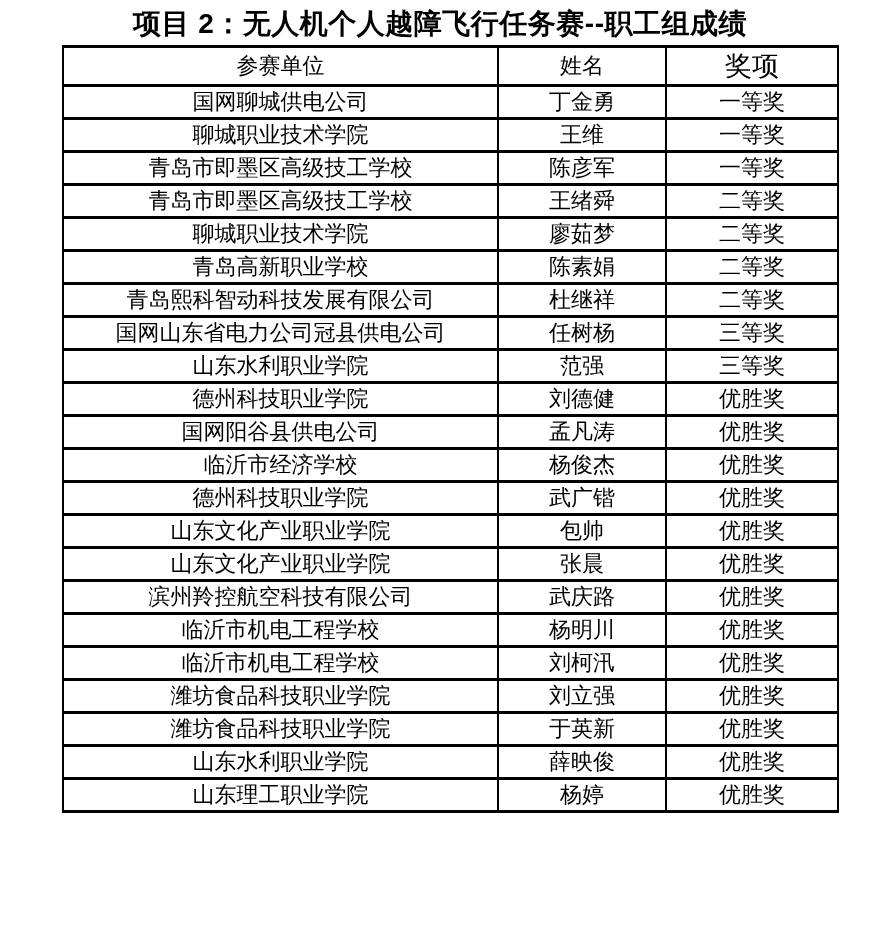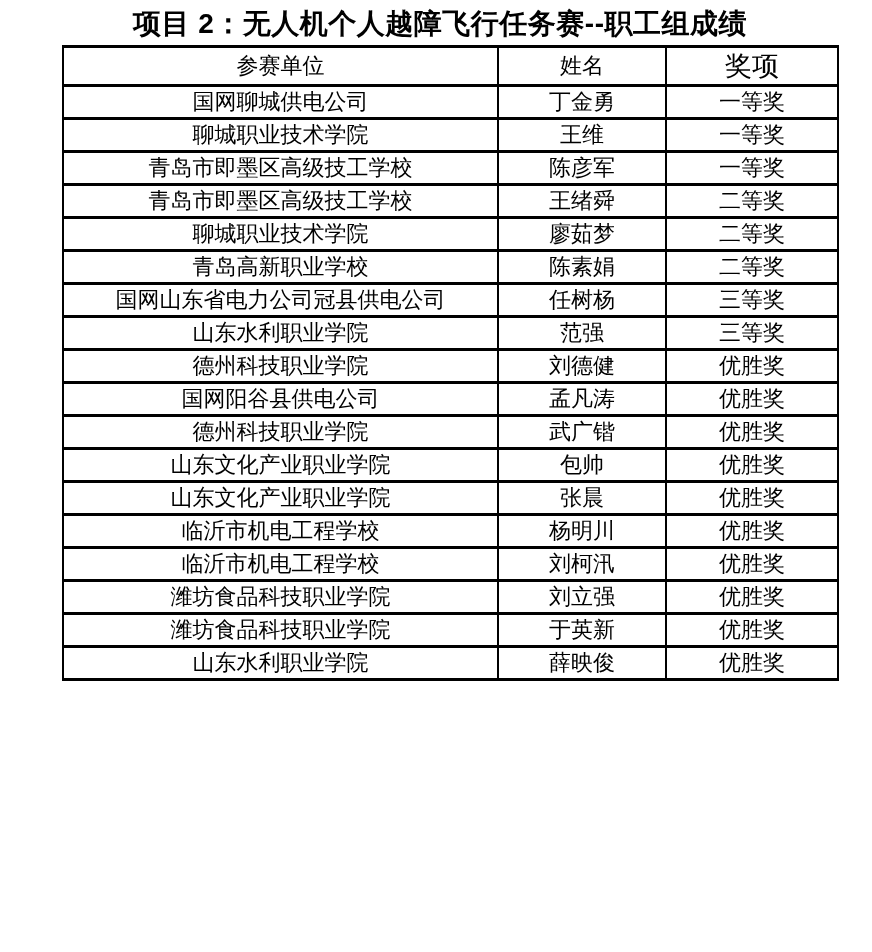--- a/index.html
+++ b/index.html
@@ -107,55 +107,70 @@
           <td>聊城职业技术学院</td>
           <td>廖茹梦</td>
           <td>二等奖</td>
         </tr>
         <tr>
           <td>青岛高新职业学校</td>
           <td>陈素娟</td>
           <td>二等奖</td>
         </tr>
         <tr>
+          <td>青岛熙科智动科技发展有限公司</td>
+          <td>杜继祥</td>
+          <td>二等奖</td>
+        </tr>
+        <tr>
           <td>国网山东省电力公司冠县供电公司</td>
           <td>任树杨</td>
           <td>三等奖</td>
         </tr>
         <tr>
           <td>山东水利职业学院</td>
           <td>范强</td>
           <td>三等奖</td>
         </tr>
         <tr>
           <td>德州科技职业学院</td>
           <td>刘德健</td>
           <td>优胜奖</td>
         </tr>
         <tr>
           <td>国网阳谷县供电公司</td>
           <td>孟凡涛</td>
           <td>优胜奖</td>
         </tr>
         <tr>
+          <td>临沂市经济学校</td>
+          <td>杨俊杰</td>
+          <td>优胜奖</td>
+        </tr>
+        <tr>
           <td>德州科技职业学院</td>
           <td>武广锴</td>
           <td>优胜奖</td>
         </tr>
         <tr>
           <td>山东文化产业职业学院</td>
           <td>包帅</td>
           <td>优胜奖</td>
         </tr>
         <tr>
           <td>山东文化产业职业学院</td>
           <td>张晨</td>
           <td>优胜奖</td>
         </tr>
         <tr>
+          <td>滨州羚控航空科技有限公司</td>
+          <td>武庆路</td>
+          <td>优胜奖</td>
+        </tr>
+        <tr>
           <td>临沂市机电工程学校</td>
           <td>杨明川</td>
           <td>优胜奖</td>
         </tr>
         <tr>
           <td>临沂市机电工程学校</td>
           <td>刘柯汛</td>
           <td>优胜奖</td>
         </tr>
         <tr>
@@ -164,17 +179,22 @@
           <td>优胜奖</td>
         </tr>
         <tr>
           <td>潍坊食品科技职业学院</td>
           <td>于英新</td>
           <td>优胜奖</td>
         </tr>
         <tr>
           <td>山东水利职业学院</td>
           <td>薛映俊</td>
+          <td>优胜奖</td>
+        </tr>
+        <tr>
+          <td>山东理工职业学院</td>
+          <td>杨婷</td>
           <td>优胜奖</td>
         </tr>
       </tbody>
   </table>
 </div>
 
 </body></html>

